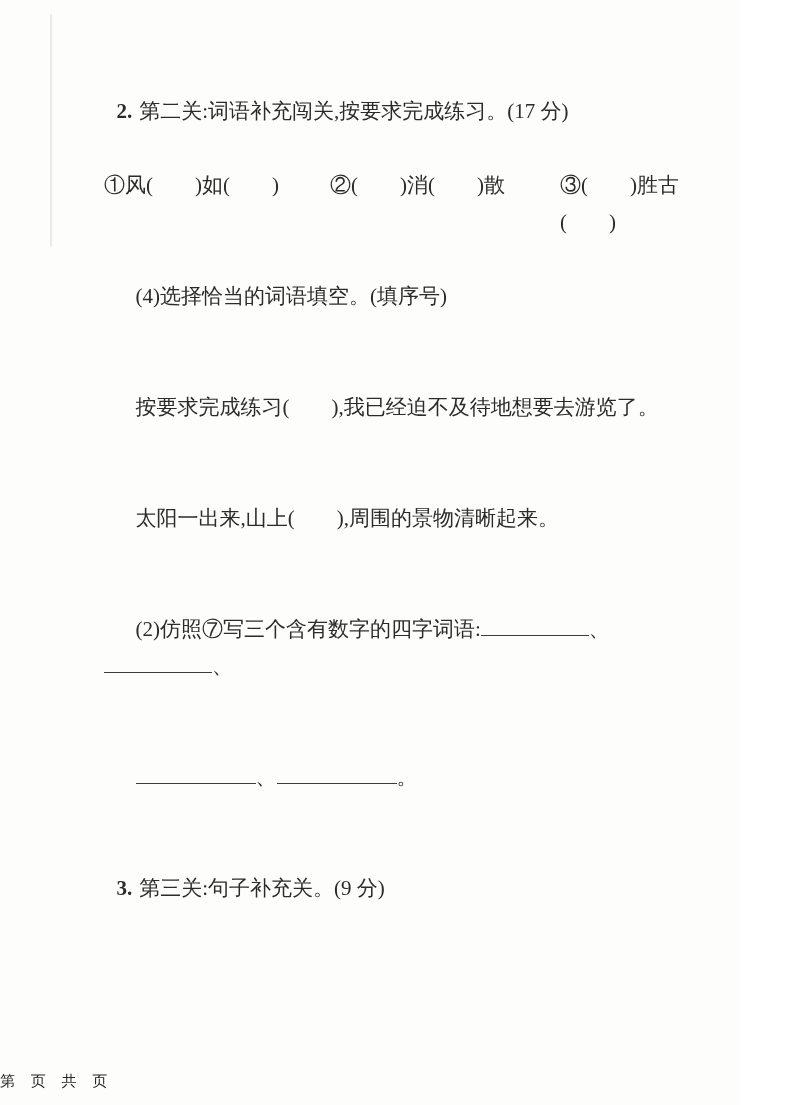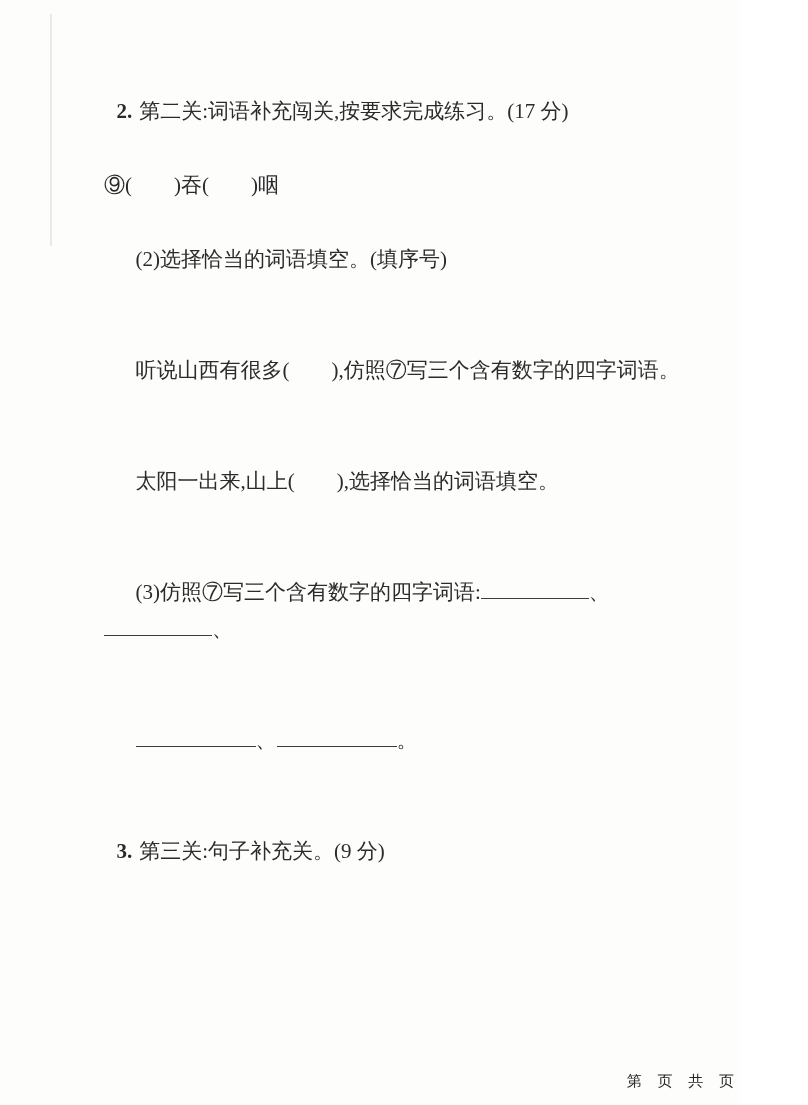--- a/index.html
+++ b/index.html
@@ -52,54 +52,58 @@
   }
   .w108 { width: 108px; }
   .w110 { width: 110px; }
   .w120 { width: 120px; }
   .w125 { width: 125px; }
   .footer {
     position: absolute;
     bottom: 14px;
     left: 0;
     width: 100%;
-    text-align: right;
+    text-align: left;
     font-size: 15px;
     letter-spacing: 6px;
     color: #262626;
   }
 </style>
 </head>
 <body>
 
 <div class="page">
   <div class="scan-edge"></div>
 
   <div class="content">
 
     <div class="line heading">
       <span class="num">2.</span><span>第二关:词语补充闯关,按要求完成练习。(17 分)</span>
     </div>
 
     <div class="line rowgrid indent">
-      <span>⑨(　　)吞(　　)咽</span>
+      <span>①风(　　)如(　　)</span>
+      <span>②(　　)消(　　)散</span>
+      <span>③(　　)胜古(　　)</span>
+    </div>
+    <div class="line rowgrid indent">
     </div>
 
     <div class="line indent">
-      <span>(2)选择恰当的词语填空。(填序号)</span>
+      <span>(4)选择恰当的词语填空。(填序号)</span>
     </div>
     <div class="line indent">
-      <span>听说山西有很多(　　),仿照⑦写三个含有数字的四字词语。</span>
+      <span>按要求完成练习(　　),我已经迫不及待地想要去游览了。</span>
     </div>
     <div class="line indent">
-      <span>太阳一出来,山上(　　),选择恰当的词语填空。</span>
+      <span>太阳一出来,山上(　　),周围的景物清晰起来。</span>
     </div>
 
     <div class="line indent">
-      <span>(3)仿照⑦写三个含有数字的四字词语:</span><span class="blank w108"></span><span>、</span><span class="blank w108"></span><span>、</span>
+      <span>(2)仿照⑦写三个含有数字的四字词语:</span><span class="blank w108"></span><span>、</span><span class="blank w108"></span><span>、</span>
     </div>
     <div class="line indent">
       <span class="blank w120"></span><span>、</span><span class="blank w120"></span><span>。</span>
     </div>
 
     <div class="line heading">
       <span class="num">3.</span><span>第三关:句子补充关。(9 分)</span>
     </div>
 
     <div class="line indent">

